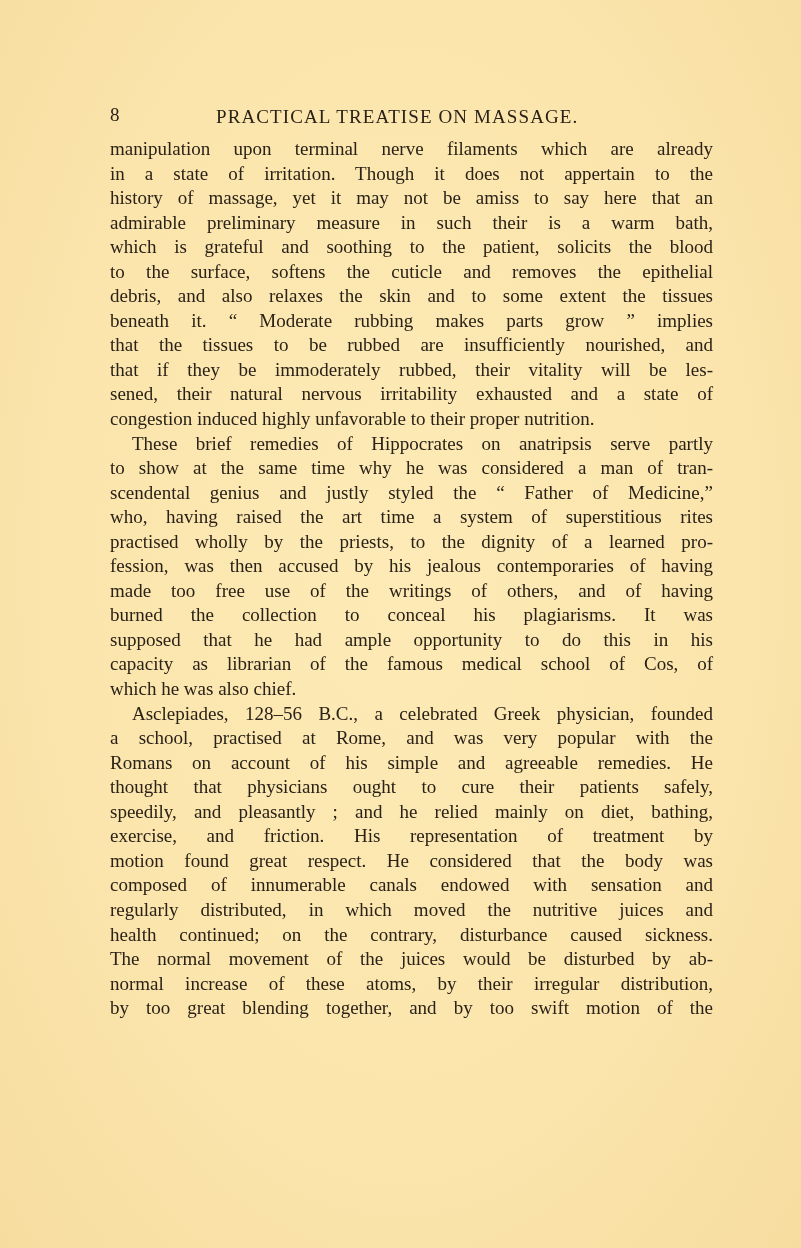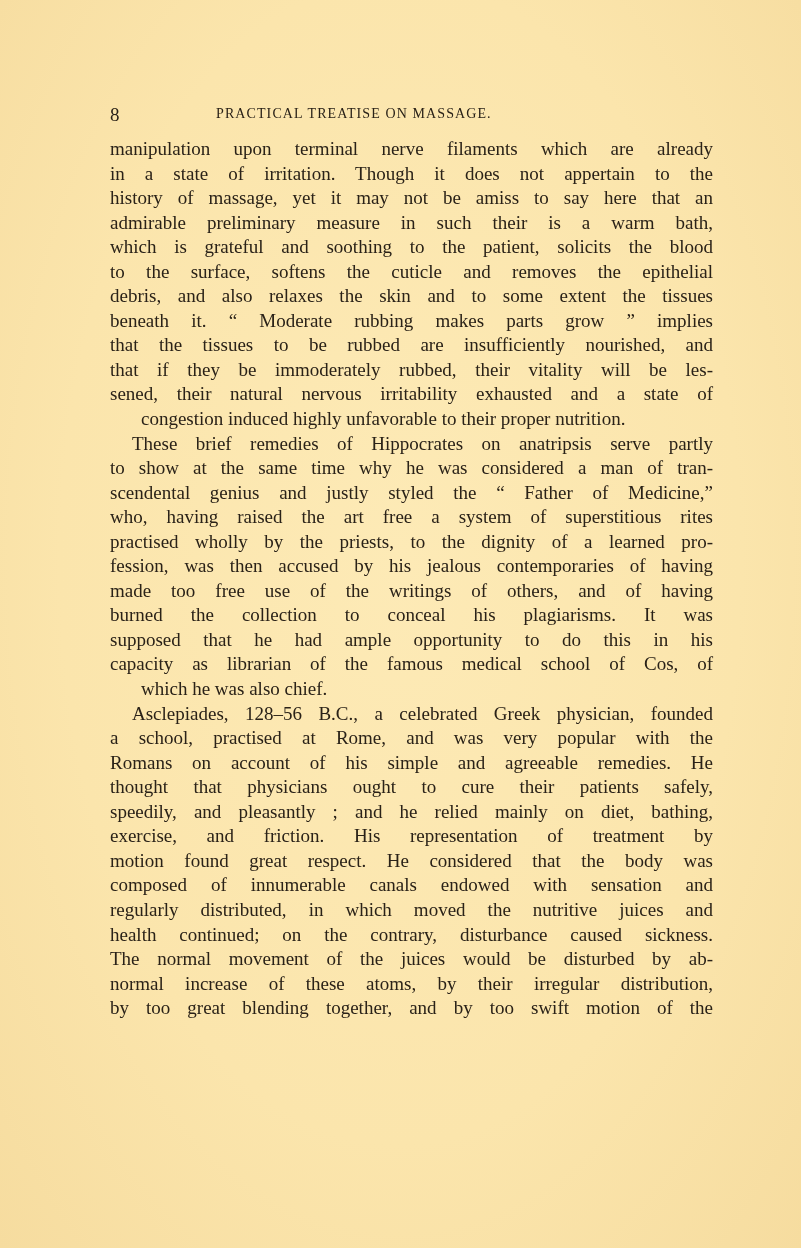--- a/index.html
+++ b/index.html
@@ -34,21 +34,21 @@
     .page-number {
       position: absolute;
       left: 0;
       top: 0;
       font-size: 19px;
     }
     .running-title {
       position: absolute;
       left: 106px;
       top: 2px;
-      font-size: 14px;
+      font-size: 19px;
       letter-spacing: 1.1px;
       text-transform: uppercase;
     }
     .body-text {
       position: absolute;
       top: 137px;
       left: 0;
       width: 603px;
     }
     .line {
@@ -56,21 +56,20 @@
       height: 24.55px;
       line-height: 24.55px;
       font-size: 19px;
       white-space: nowrap;
       text-align: justify;
       text-align-last: justify;
       word-spacing: 0px;
     }
     .line.last {
       text-align-last: left;
-      margin-left: 31px;
     }
     .line.indent {
       padding-left: 22px;
     }
   </style>
 </head>
 <body>
 
 <div class="page">
   <div class="running-head">
@@ -92,21 +91,21 @@
       <span class="line">that the tissues to be rubbed are insufficiently nourished, and</span>
       <span class="line">that if they be immoderately rubbed, their vitality will be les-</span>
       <span class="line">sened, their natural nervous irritability exhausted and a state of</span>
       <span class="line last">congestion induced highly unfavorable to their proper nutrition.</span>
     </div>
 
     <div>
       <span class="line indent">These brief remedies of Hippocrates on anatripsis serve partly</span>
       <span class="line">to show at the same time why he was considered a man of tran-</span>
       <span class="line">scendental genius and justly styled the “ Father of Medicine,”</span>
-      <span class="line">who, having raised the art free a system of superstitious rites</span>
+      <span class="line">who, having raised the art time a system of superstitious rites</span>
       <span class="line">practised wholly by the priests, to the dignity of a learned pro-</span>
       <span class="line">fession, was then accused by his jealous contemporaries of having</span>
       <span class="line">made too free use of the writings of others, and of having</span>
       <span class="line">burned the collection to conceal his plagiarisms.  It was</span>
       <span class="line">supposed that he had ample opportunity to do this in his</span>
       <span class="line">capacity as librarian of the famous medical school of Cos, of</span>
       <span class="line last">which he was also chief.</span>
     </div>
 
     <div>

